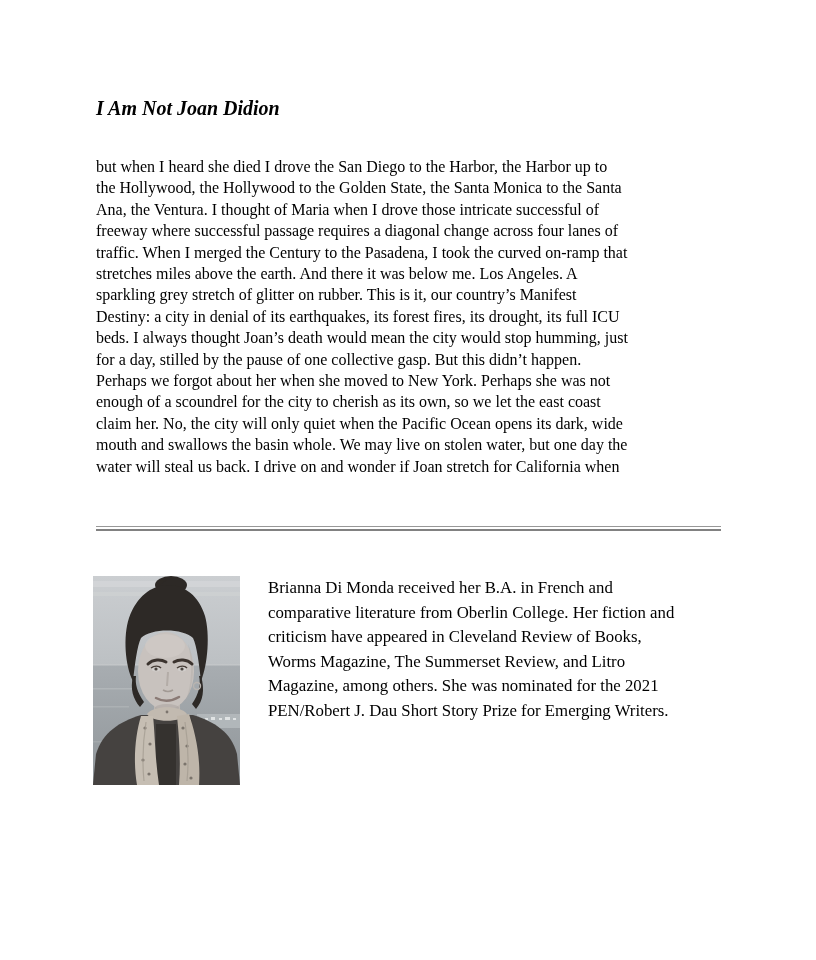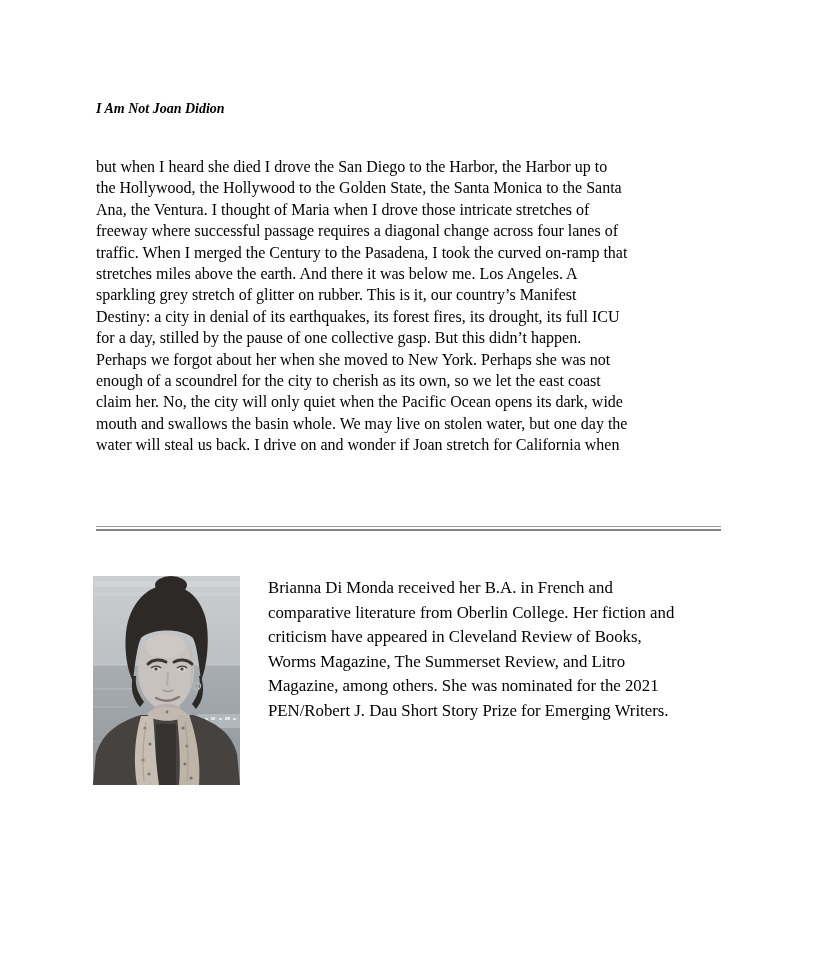--- a/index.html
+++ b/index.html
@@ -14,21 +14,21 @@
     background: #ffffff;
     font-family: "Liberation Serif", serif;
     color: #000000;
     overflow: hidden;
   }
   .title {
     position: absolute;
     left: 96px;
     top: 98px;
     margin: 0;
-    font-size: 14px;
+    font-size: 20px;
     line-height: 21px;
     font-weight: bold;
     font-style: italic;
     white-space: nowrap;
   }
   .story {
     position: absolute;
     left: 96px;
     top: 156px;
     width: 648px;
@@ -68,26 +68,27 @@
 </head>
 <body>
 
 <div class="page">
 
   <h1 class="title">I Am Not Joan Didion</h1>
 
   <div class="story">
       <div class="tline">but when I heard she died I drove the San Diego to the Harbor, the Harbor up to</div>
       <div class="tline">the Hollywood, the Hollywood to the Golden State, the Santa Monica to the Santa</div>
-      <div class="tline">Ana, the Ventura. I thought of Maria when I drove those intricate stretches of</div>
+      <div class="tline">Ana, the Ventura. I thought of Maria when I drove those intricate successful of</div>
       <div class="tline">freeway where successful passage requires a diagonal change across four lanes of</div>
       <div class="tline">traffic. When I merged the Century to the Pasadena, I took the curved on-ramp that</div>
       <div class="tline">stretches miles above the earth. And there it was below me. Los Angeles. A</div>
       <div class="tline">sparkling grey stretch of glitter on rubber. This is it, our country’s Manifest</div>
       <div class="tline">Destiny: a city in denial of its earthquakes, its forest fires, its drought, its full ICU</div>
+      <div class="tline">beds. I always thought Joan’s death would mean the city would stop humming, just</div>
       <div class="tline">for a day, stilled by the pause of one collective gasp. But this didn’t happen.</div>
       <div class="tline">Perhaps we forgot about her when she moved to New York. Perhaps she was not</div>
       <div class="tline">enough of a scoundrel for the city to cherish as its own, so we let the east coast</div>
       <div class="tline">claim her. No, the city will only quiet when the Pacific Ocean opens its dark, wide</div>
       <div class="tline">mouth and swallows the basin whole. We may live on stolen water, but one day the</div>
       <div class="tline">water will steal us back. I drive on and wonder if Joan stretch for California when</div>
     </div>
 
   <hr class="divider">
 

